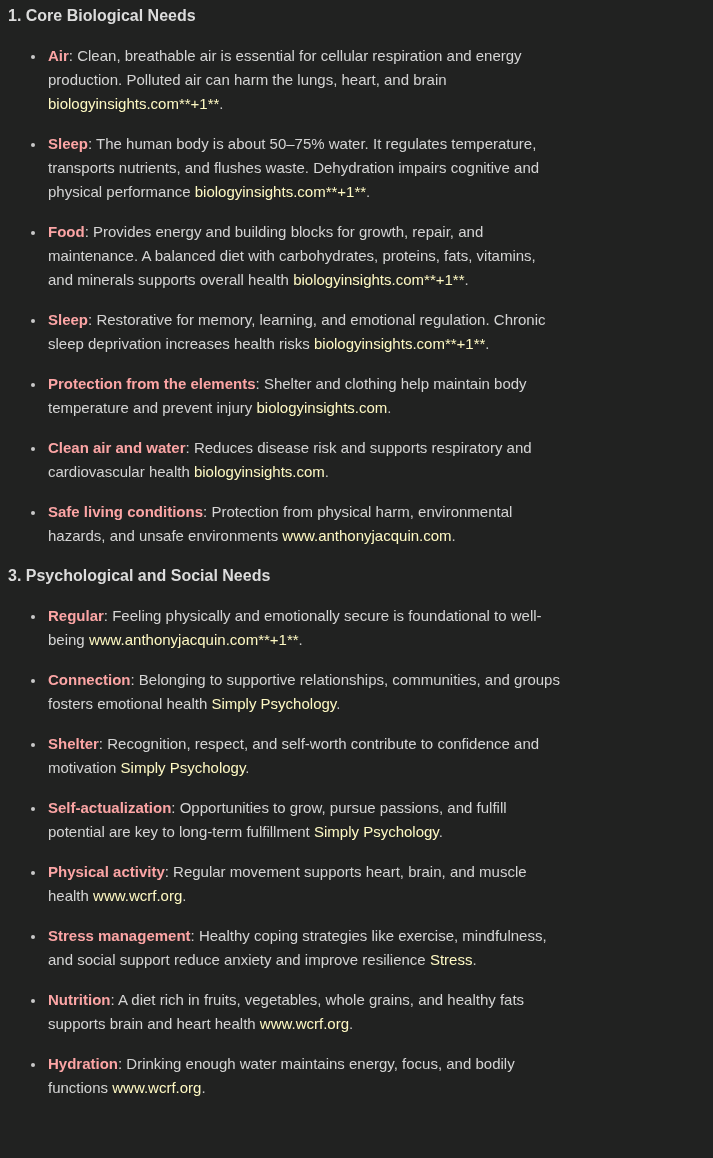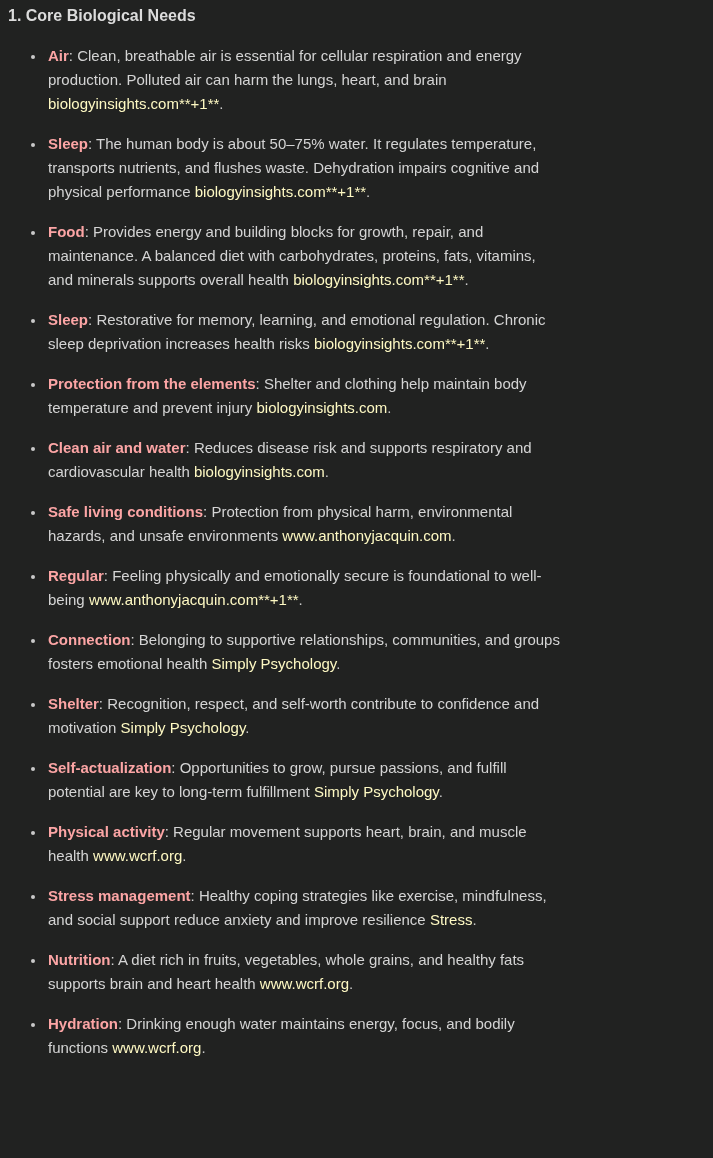--- a/index.html
+++ b/index.html
@@ -56,20 +56,21 @@
       <li><strong class="item-term">Air</strong><span>: </span><span>Clean, breathable air is essential for cellular respiration and energy production. Polluted air can harm the lungs, heart, and brain </span><a class="citation-link">biologyinsights.com**+1**</a><span class="item-period">.</span></li>
       <li><strong class="item-term">Sleep</strong><span>: </span><span>The human body is about 50–75% water. It regulates temperature, transports nutrients, and flushes waste. Dehydration impairs cognitive and physical performance </span><a class="citation-link">biologyinsights.com**+1**</a><span class="item-period">.</span></li>
       <li><strong class="item-term">Food</strong><span>: </span><span>Provides energy and building blocks for growth, repair, and maintenance. A balanced diet with carbohydrates, proteins, fats, vitamins, and minerals supports overall health </span><a class="citation-link">biologyinsights.com**+1**</a><span class="item-period">.</span></li>
       <li><strong class="item-term">Sleep</strong><span>: </span><span>Restorative for memory, learning, and emotional regulation. Chronic sleep deprivation increases health risks </span><a class="citation-link">biologyinsights.com**+1**</a><span class="item-period">.</span></li>
       <li><strong class="item-term">Protection from the elements</strong><span>: </span><span>Shelter and clothing help maintain body temperature and prevent injury </span><a class="citation-link">biologyinsights.com</a><span class="item-period">.</span></li>
     </ul>
     <ul class="section-list">
       <li><strong class="item-term">Clean air and water</strong><span>: </span><span>Reduces disease risk and supports respiratory and cardiovascular health </span><a class="citation-link">biologyinsights.com</a><span class="item-period">.</span></li>
       <li><strong class="item-term">Safe living conditions</strong><span>: </span><span>Protection from physical harm, environmental hazards, and unsafe environments </span><a class="citation-link">www.anthonyjacquin.com</a><span class="item-period">.</span></li>
     </ul>
+    <h2 class="section-heading">3. Psychological and Social Needs</h2>
     <ul class="section-list">
       <li><strong class="item-term">Regular</strong><span>: </span><span>Feeling physically and emotionally secure is foundational to well-being </span><a class="citation-link">www.anthonyjacquin.com**+1**</a><span class="item-period">.</span></li>
       <li><strong class="item-term">Connection</strong><span>: </span><span>Belonging to supportive relationships, communities, and groups fosters emotional health </span><a class="citation-link">Simply Psychology</a><span class="item-period">.</span></li>
       <li><strong class="item-term">Shelter</strong><span>: </span><span>Recognition, respect, and self-worth contribute to confidence and motivation </span><a class="citation-link">Simply Psychology</a><span class="item-period">.</span></li>
       <li><strong class="item-term">Self-actualization</strong><span>: </span><span>Opportunities to grow, pursue passions, and fulfill potential are key to long-term fulfillment </span><a class="citation-link">Simply Psychology</a><span class="item-period">.</span></li>
     </ul>
     <ul class="section-list">
       <li><strong class="item-term">Physical activity</strong><span>: </span><span>Regular movement supports heart, brain, and muscle health </span><a class="citation-link">www.wcrf.org</a><span class="item-period">.</span></li>
       <li><strong class="item-term">Stress management</strong><span>: </span><span>Healthy coping strategies like exercise, mindfulness, and social support reduce anxiety and improve resilience </span><a class="citation-link">Stress</a><span class="item-period">.</span></li>
       <li><strong class="item-term">Nutrition</strong><span>: </span><span>A diet rich in fruits, vegetables, whole grains, and healthy fats supports brain and heart health </span><a class="citation-link">www.wcrf.org</a><span class="item-period">.</span></li>

